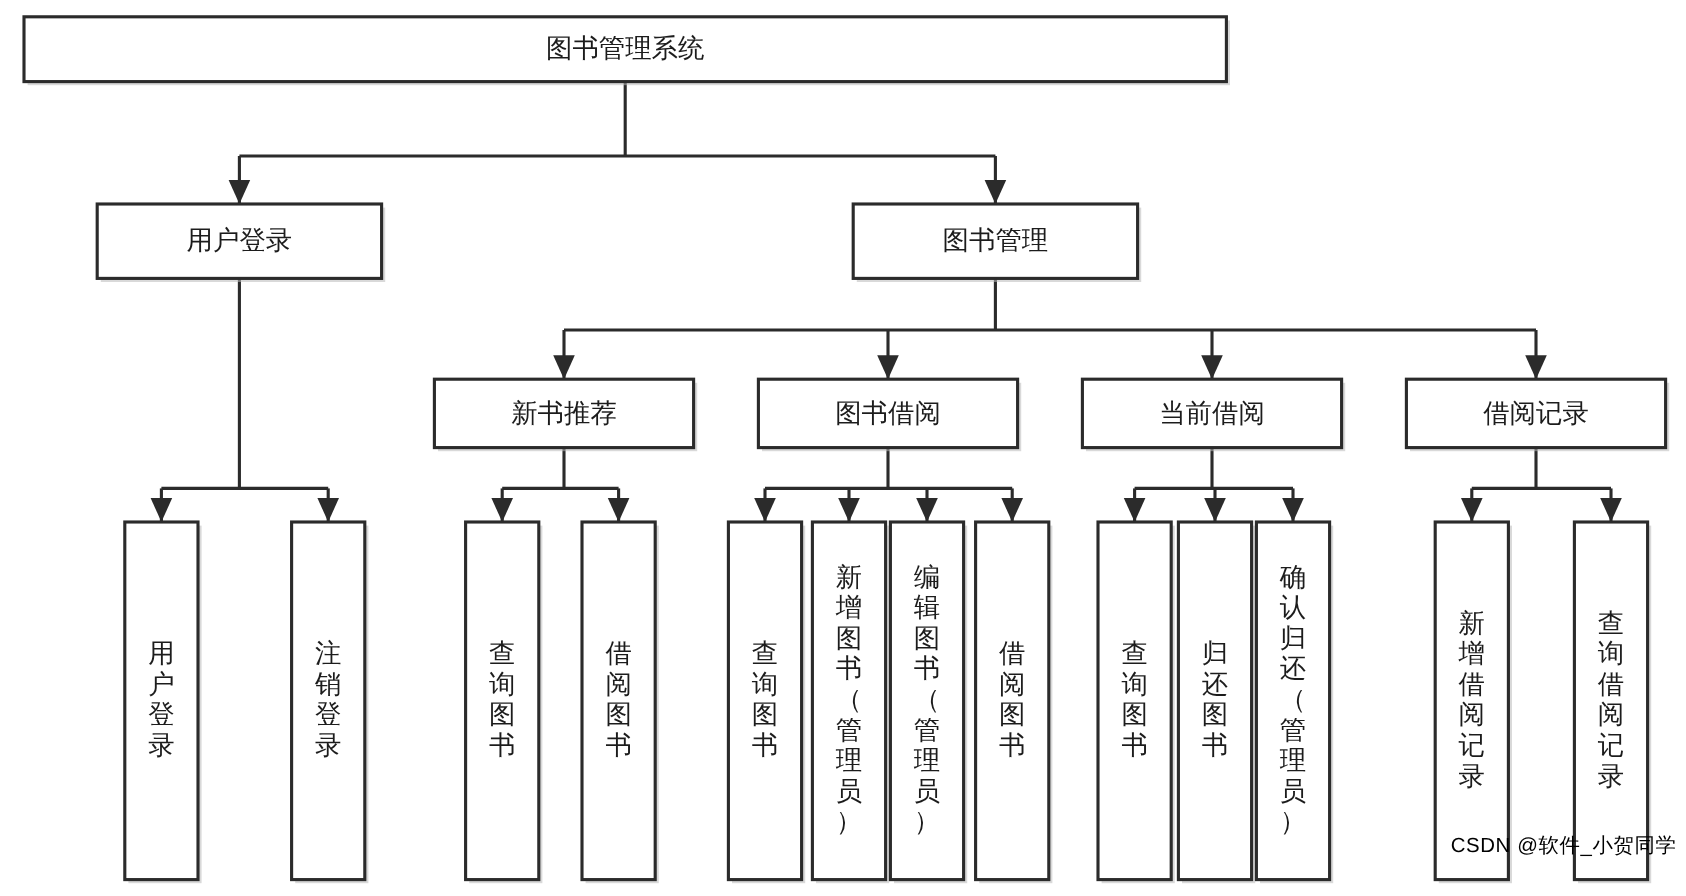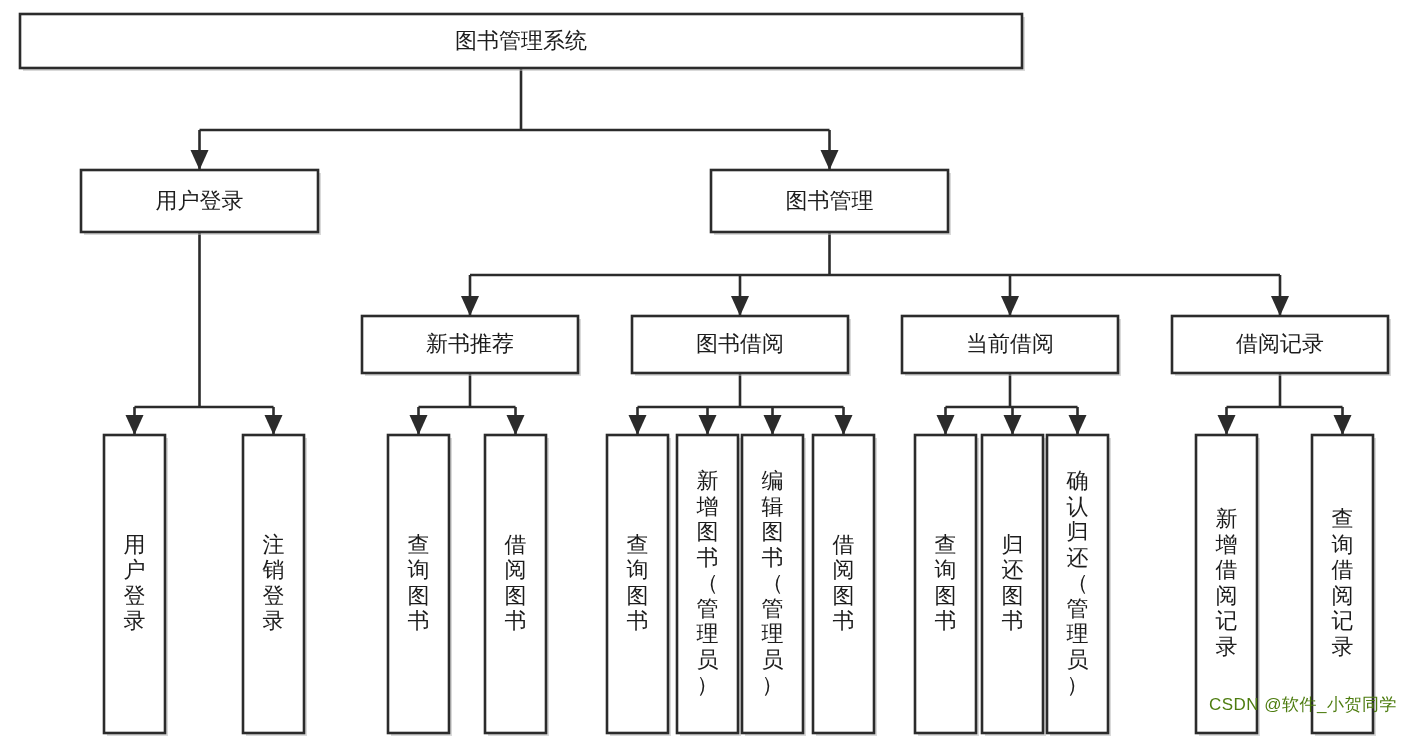--- a/index.html
+++ b/index.html
@@ -17,21 +17,21 @@
     font-family:"Liberation Sans","DejaVu Sans",sans-serif;
     fill:#1c1c1c;font-size:22px;text-anchor:middle;dominant-baseline:middle;
   }
   .node-label-v{
     font-family:"Liberation Sans","DejaVu Sans",sans-serif;
     fill:#1c1c1c;font-size:22px;text-anchor:middle;dominant-baseline:middle;
   }
   .watermark{
     position:absolute;right:8px;bottom:6px;
     font-family:"Liberation Sans","DejaVu Sans",sans-serif;
-    font-size:17px;color:#4d7c0f;letter-spacing:.5px;white-space:nowrap;
+    font-size:17px;color:#000000;letter-spacing:.5px;white-space:nowrap;
   }
 </style>
 </head>
 <body>
 
 <div id="chart-root">
   <svg id="tree-svg" width="1405" height="747" viewBox="0 0 1405 747" xmlns="http://www.w3.org/2000/svg">
     <g id="connectors-layer">
         <line x1="521" y1="68" x2="521" y2="130" class="conn"></line>
         <line x1="199.5" y1="130" x2="829.5" y2="130" class="conn"></line>

